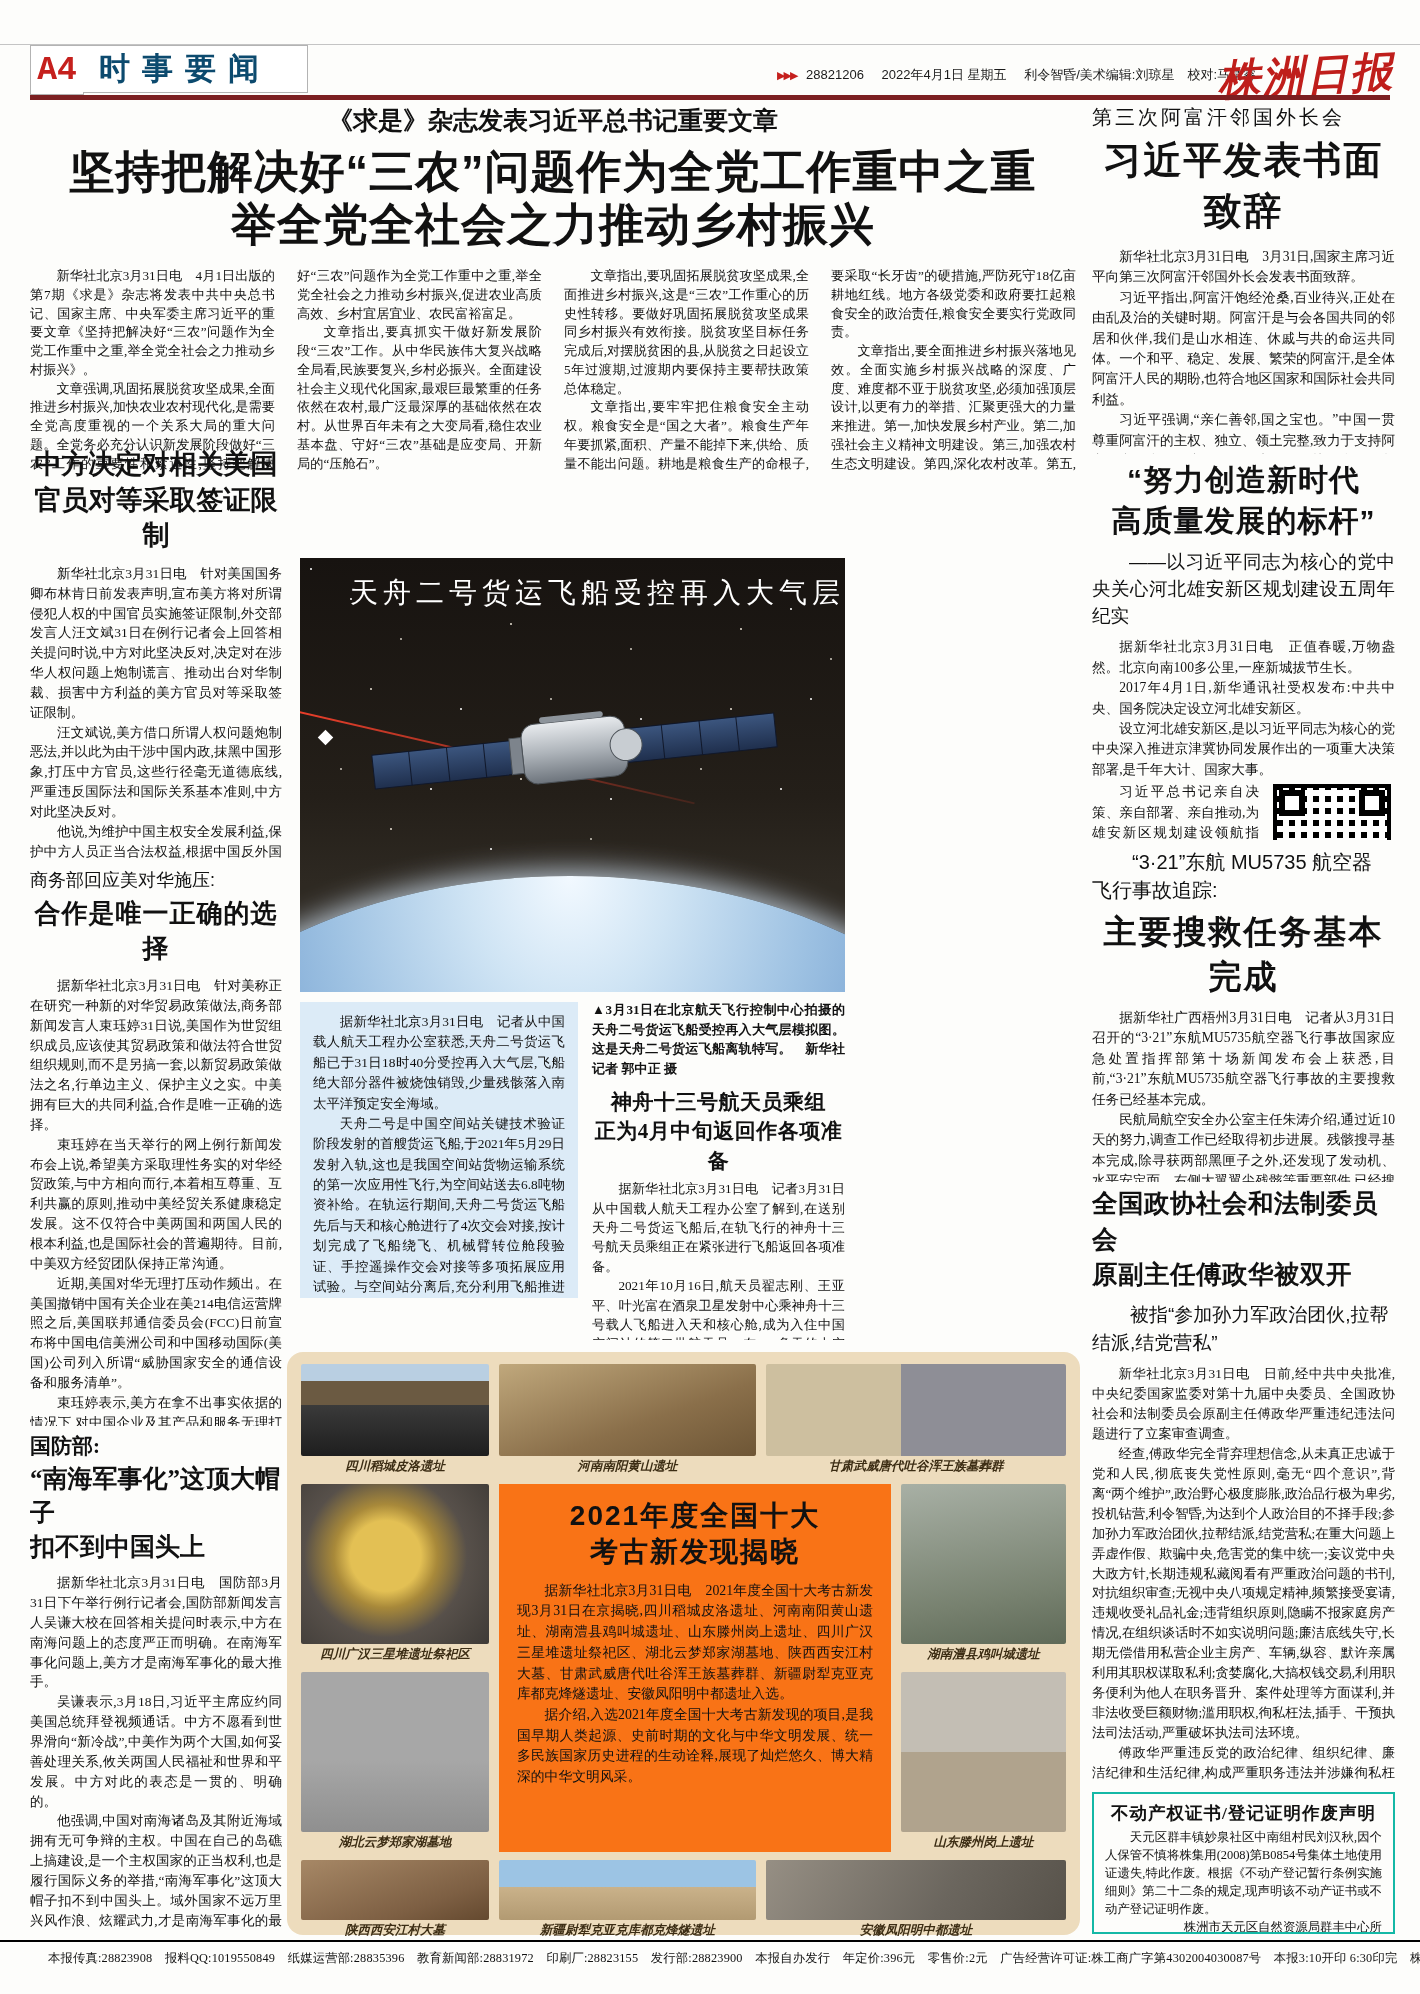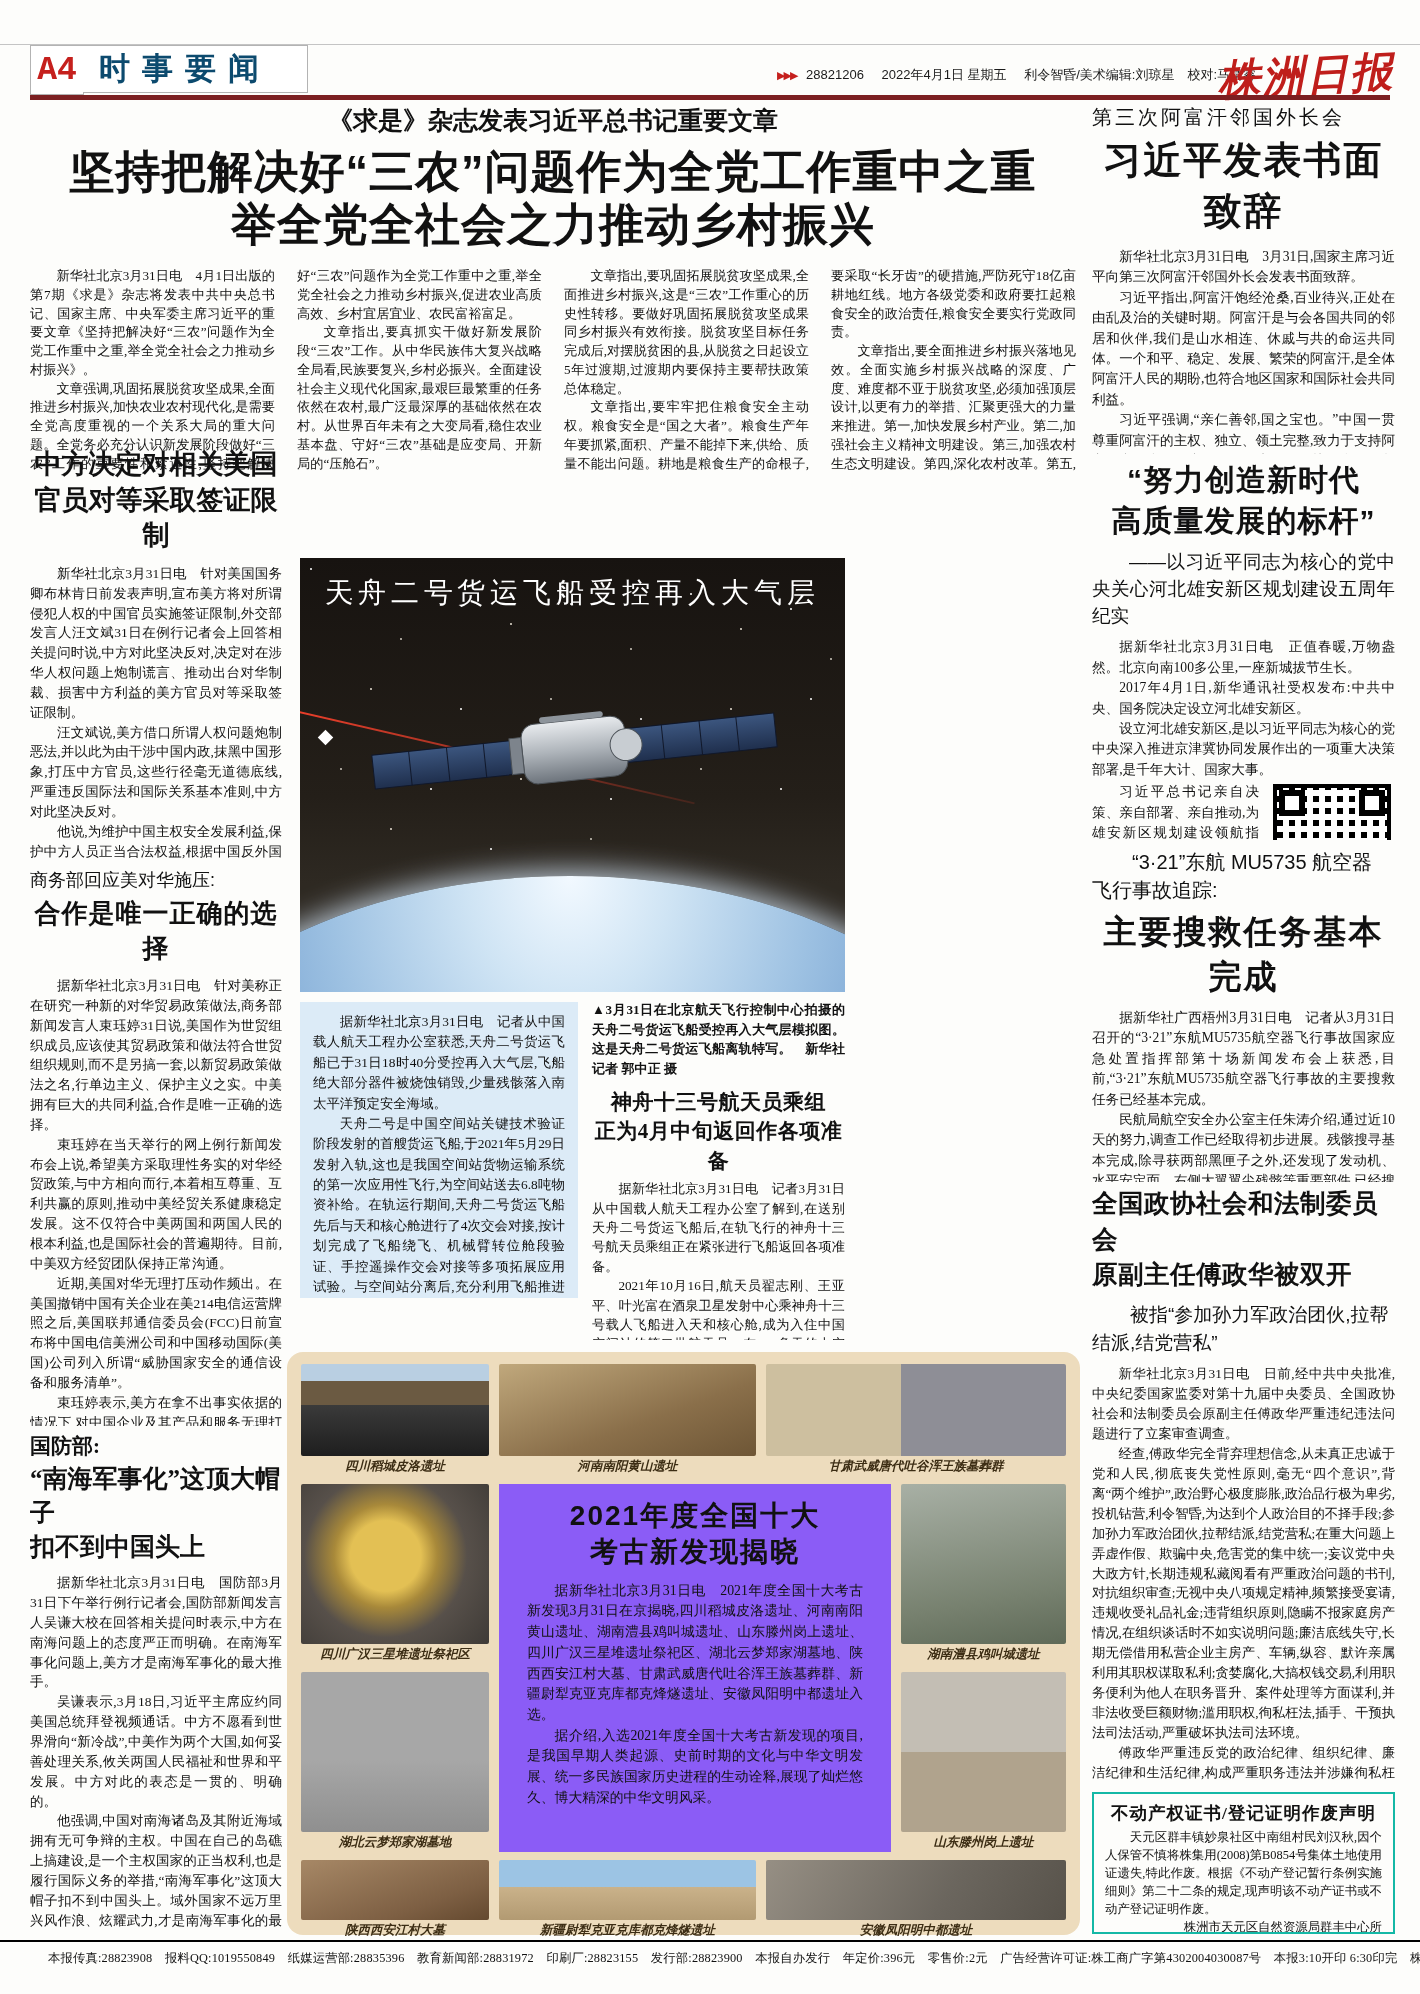--- a/index.html
+++ b/index.html
@@ -36,21 +36,21 @@
   .side-body{font-size:13.5px;line-height:1.47;}
   .art-mofcom{position:absolute;left:30px;top:868px;width:252px;height:558px;overflow:hidden;}
   .art-mofcom .kick{font-family:"Liberation Sans",sans-serif;font-size:18px;font-weight:500;margin-bottom:4px;}
   .art-mofcom .h{font-size:26px;text-align:center;margin-bottom:10px;letter-spacing:1px;}
   .art-defense{position:absolute;left:30px;top:1432px;width:252px;height:500px;overflow:hidden;}
   .art-defense .kick{font-size:21px;font-weight:900;margin-bottom:2px;}
   .art-defense .h{font-size:25px;line-height:1.35;margin-bottom:10px;}
   
   .photo{position:absolute;left:300px;top:558px;width:545px;height:434px;overflow:hidden;
          background:linear-gradient(180deg,#171310 0%,#241f19 55%,#2e2922 75%);}
-  .photo-title{position:absolute;left:0;right:0;top:16px;text-align:center;color:#fff;font-size:28px;
+  .photo-title{position:absolute;left:0;right:0;top:16px;text-align:right;color:#fff;font-size:28px;
          letter-spacing:5px;font-family:Liberation Sans, sans-serif;z-index:5;}
   .stars{position:absolute;left:10px;top:10px;width:2px;height:2px;background:#fff;border-radius:50%;
      box-shadow:40px 30px #fff,90px 70px #cfcabf,140px 22px #fff,200px 55px #e8e2d5,260px 35px #fff,
      320px 80px #cfcabf,380px 25px #fff,430px 60px #e8e2d5,480px 40px #fff,520px 90px #cfcabf,
      60px 120px #e8e2d5,150px 140px #fff,240px 130px #cfcabf,330px 150px #fff,420px 140px #e8e2d5,
      500px 130px #fff,30px 200px #cfcabf,120px 220px #fff,210px 210px #e8e2d5,300px 230px #fff,
      390px 200px #cfcabf,470px 220px #fff,80px 260px #e8e2d5,180px 280px #fff,280px 270px #cfcabf;}
   .red-line{position:absolute;left:-30px;top:196px;width:430px;height:2px;z-index:2;
      background:linear-gradient(90deg,rgba(255,66,44,.95),rgba(255,66,44,.15));transform:rotate(13deg);}
   .diamond{position:absolute;left:20px;top:174px;width:11px;height:11px;background:#fff;transform:rotate(45deg);z-index:3;}
@@ -71,21 +71,21 @@
      padding:12px 14px;box-sizing:border-box;}
   .arch-row{display:flex;gap:10px;}
   .arch-cell{display:flex;flex-direction:column;}
   .arch-ph{flex:1;border-radius:2px;}
   .arch-cap{height:20px;line-height:20px;text-align:center;font-size:12.5px;font-weight:bold;font-style:italic;color:#3c2d14;}
   .row1{height:112px;margin-bottom:8px;}
   .row1 .c1{width:188px;} .row1 .c2{flex:1;} .row1 .c3{width:300px;}
   .mid{height:368px;margin-bottom:8px;}
   .mid-left{width:188px;display:flex;flex-direction:column;gap:8px;}
   .mid-left .arch-cell{flex:1;}
-  .arch-article{width:392px;background:#8b5cf6;padding:14px 28px;box-sizing:border-box;overflow:hidden;}
+  .arch-article{width:392px;background:#f97316;padding:14px 18px;box-sizing:border-box;overflow:hidden;}
   .arch-article .h{text-align:center;font-size:28px;line-height:1.3;letter-spacing:2px;}
   .arch-article .body{margin-top:10px;font-size:13.8px;line-height:1.5;}
   .mid-right{flex:1;display:flex;flex-direction:column;gap:8px;}
   .mid-right .arch-cell{flex:1;}
   .row3{height:80px;}
   .row3 .c1{width:188px;} .row3 .c2{flex:1;} .row3 .c3{width:300px;}
   
   .ph0{background:linear-gradient(180deg,#b9cfe2 0 18%,#6b5a42 18% 45%,#3a3a3a 45%,#1e1e1e);}
   .ph1{background:linear-gradient(160deg,#c0a87c,#8a6f4a 60%,#6e5636);}
   .ph2{background:linear-gradient(90deg,#cdbf9f 0 45%,#8e8e96 45%),radial-gradient(circle at 70% 40%,#d8c47a 4px,transparent 5px);}

